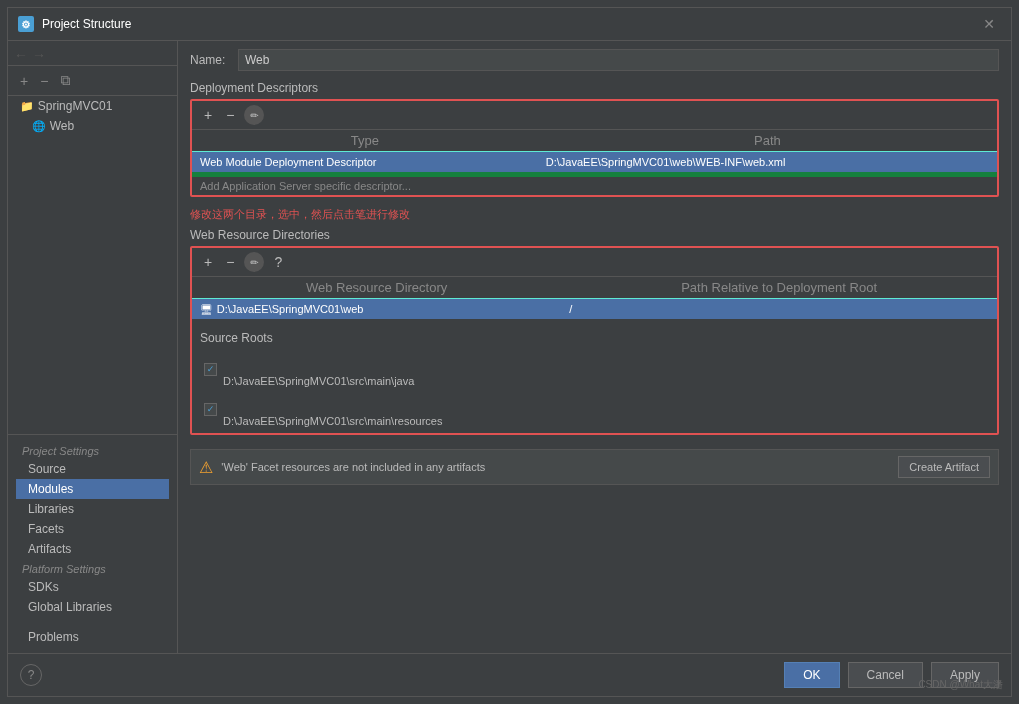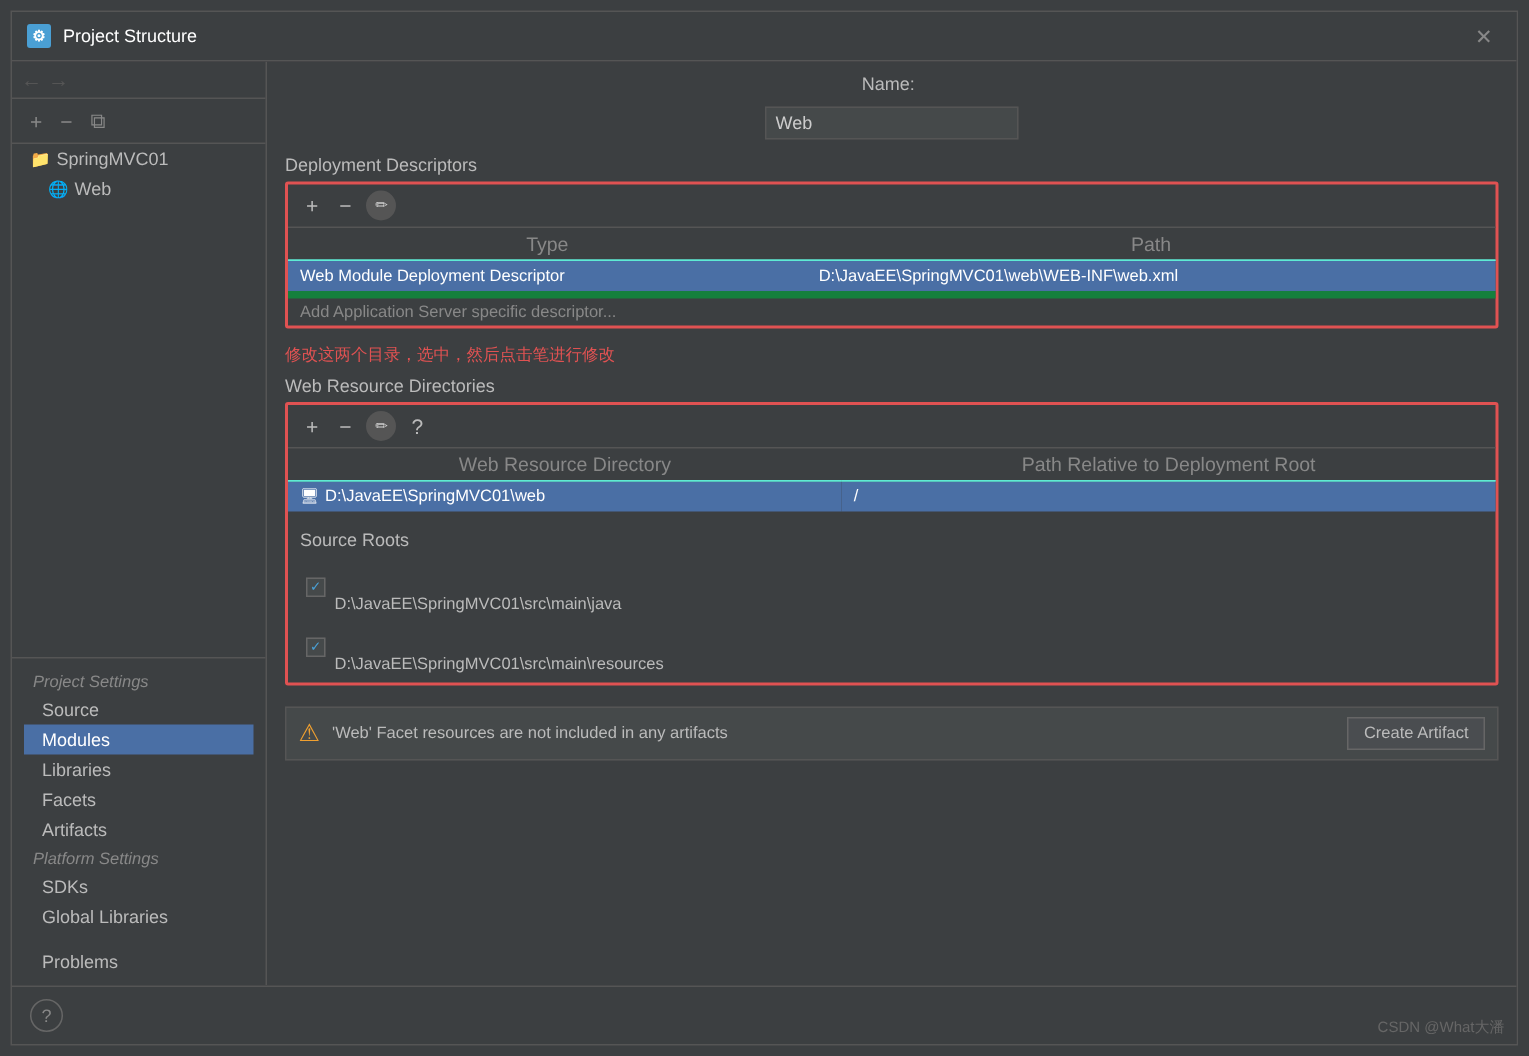--- a/index.html
+++ b/index.html
@@ -121,21 +121,20 @@
       flex-direction: column;
       overflow: hidden;
       padding: 8px 12px;
       background: #3c3f41;
     }
     .name-row {
       display: flex;
       align-items: center;
       gap: 8px;
       margin-bottom: 10px;
-      flex-direction: column;
     }
     .name-label {
       color: #bbb;
       font-size: 12px;
       min-width: 40px;
     }
     .name-input {
       flex: 1;
       background: #45494a;
       border: 1px solid #555;
@@ -476,16 +475,21 @@
         <span class="warning-text">'Web' Facet resources are not included in any artifacts</span>
         <button class="create-artifact-btn">Create Artifact</button>
       </div>
     </div>
   </div>
 
   <div class="footer">
     <div class="footer-left">
       <button class="help-btn">?</button>
     </div>
+    <div class="footer-right">
+      <button class="footer-btn primary">OK</button>
+      <button class="footer-btn">Cancel</button>
+      <button class="footer-btn">Apply</button>
+    </div>
   </div>
 
   <div class="csdn-watermark">CSDN @What大潘</div>
 </div>
 
 </body></html>

